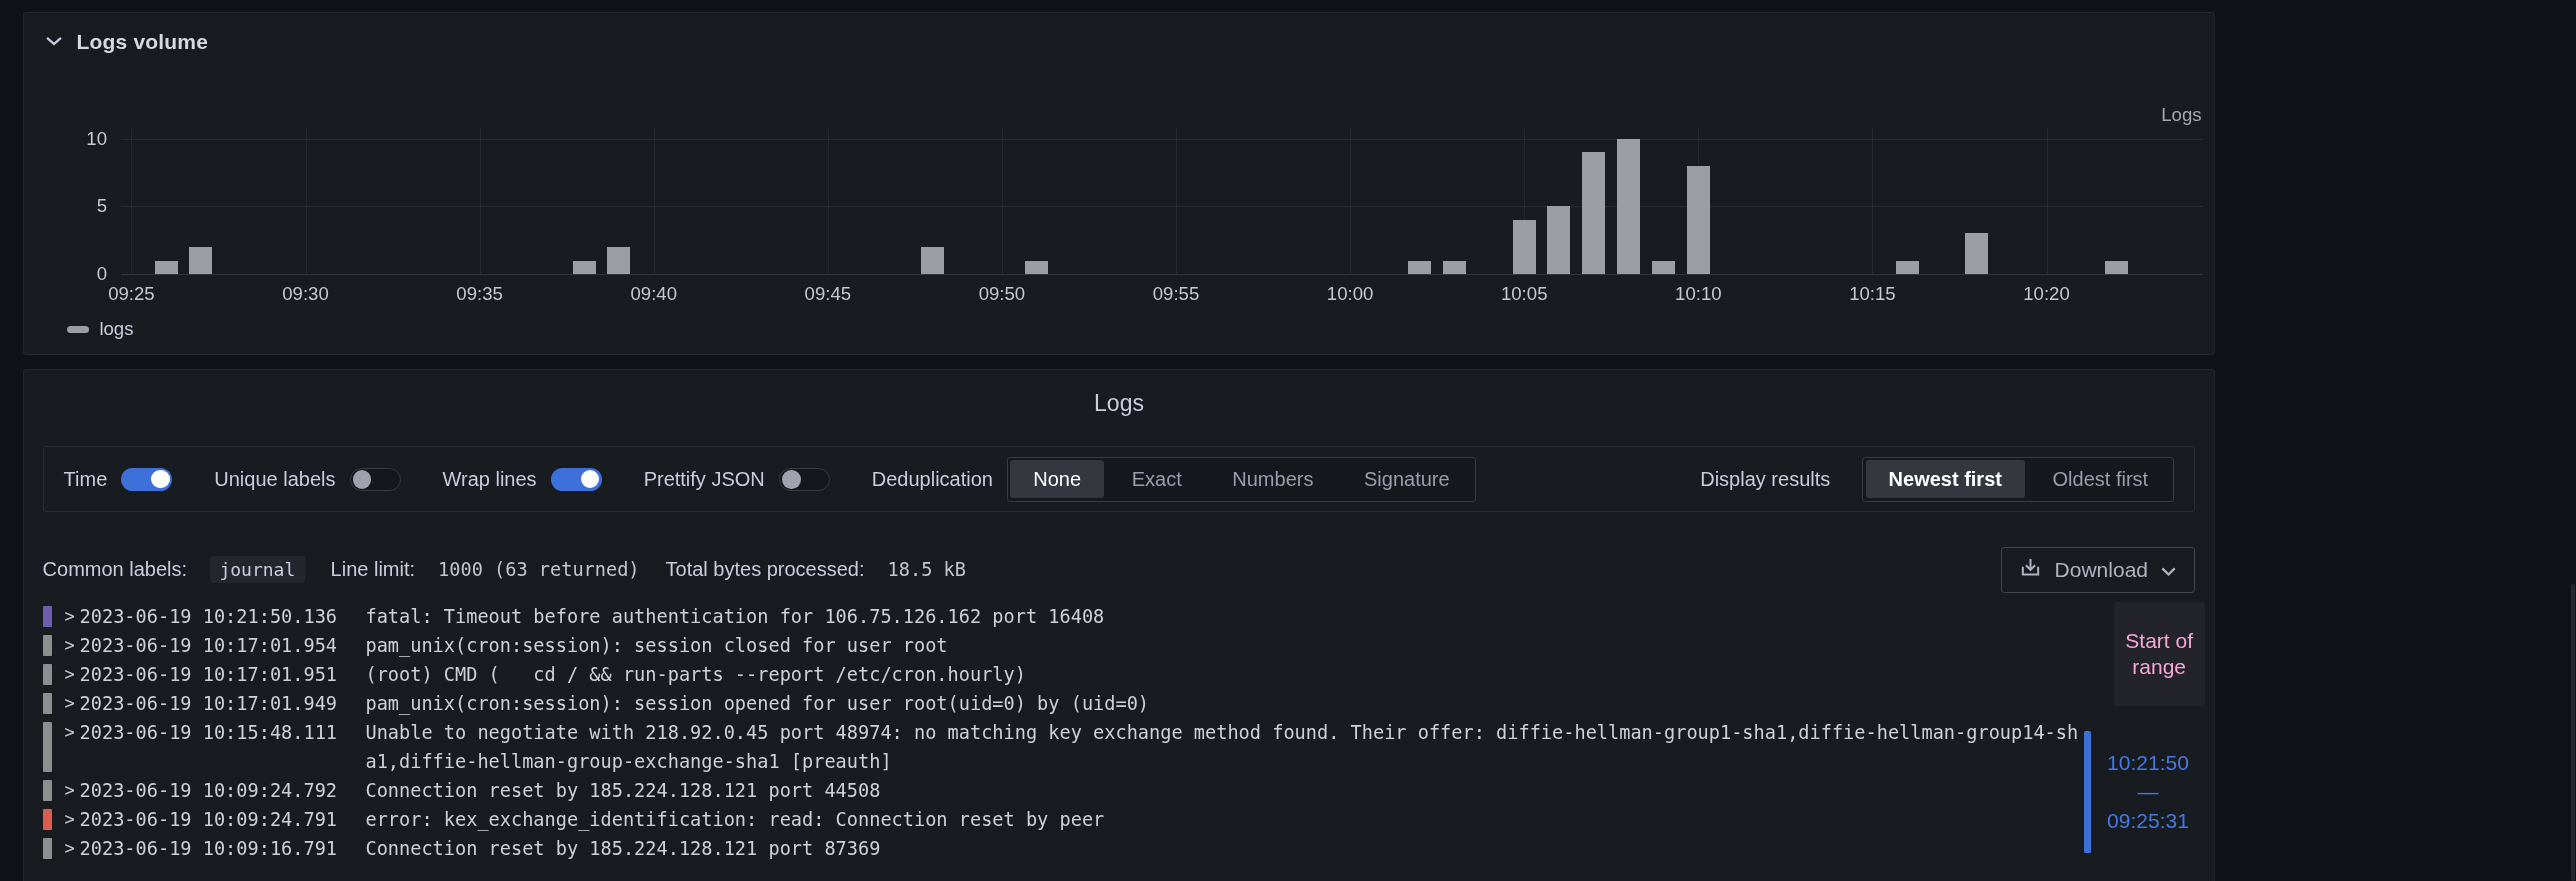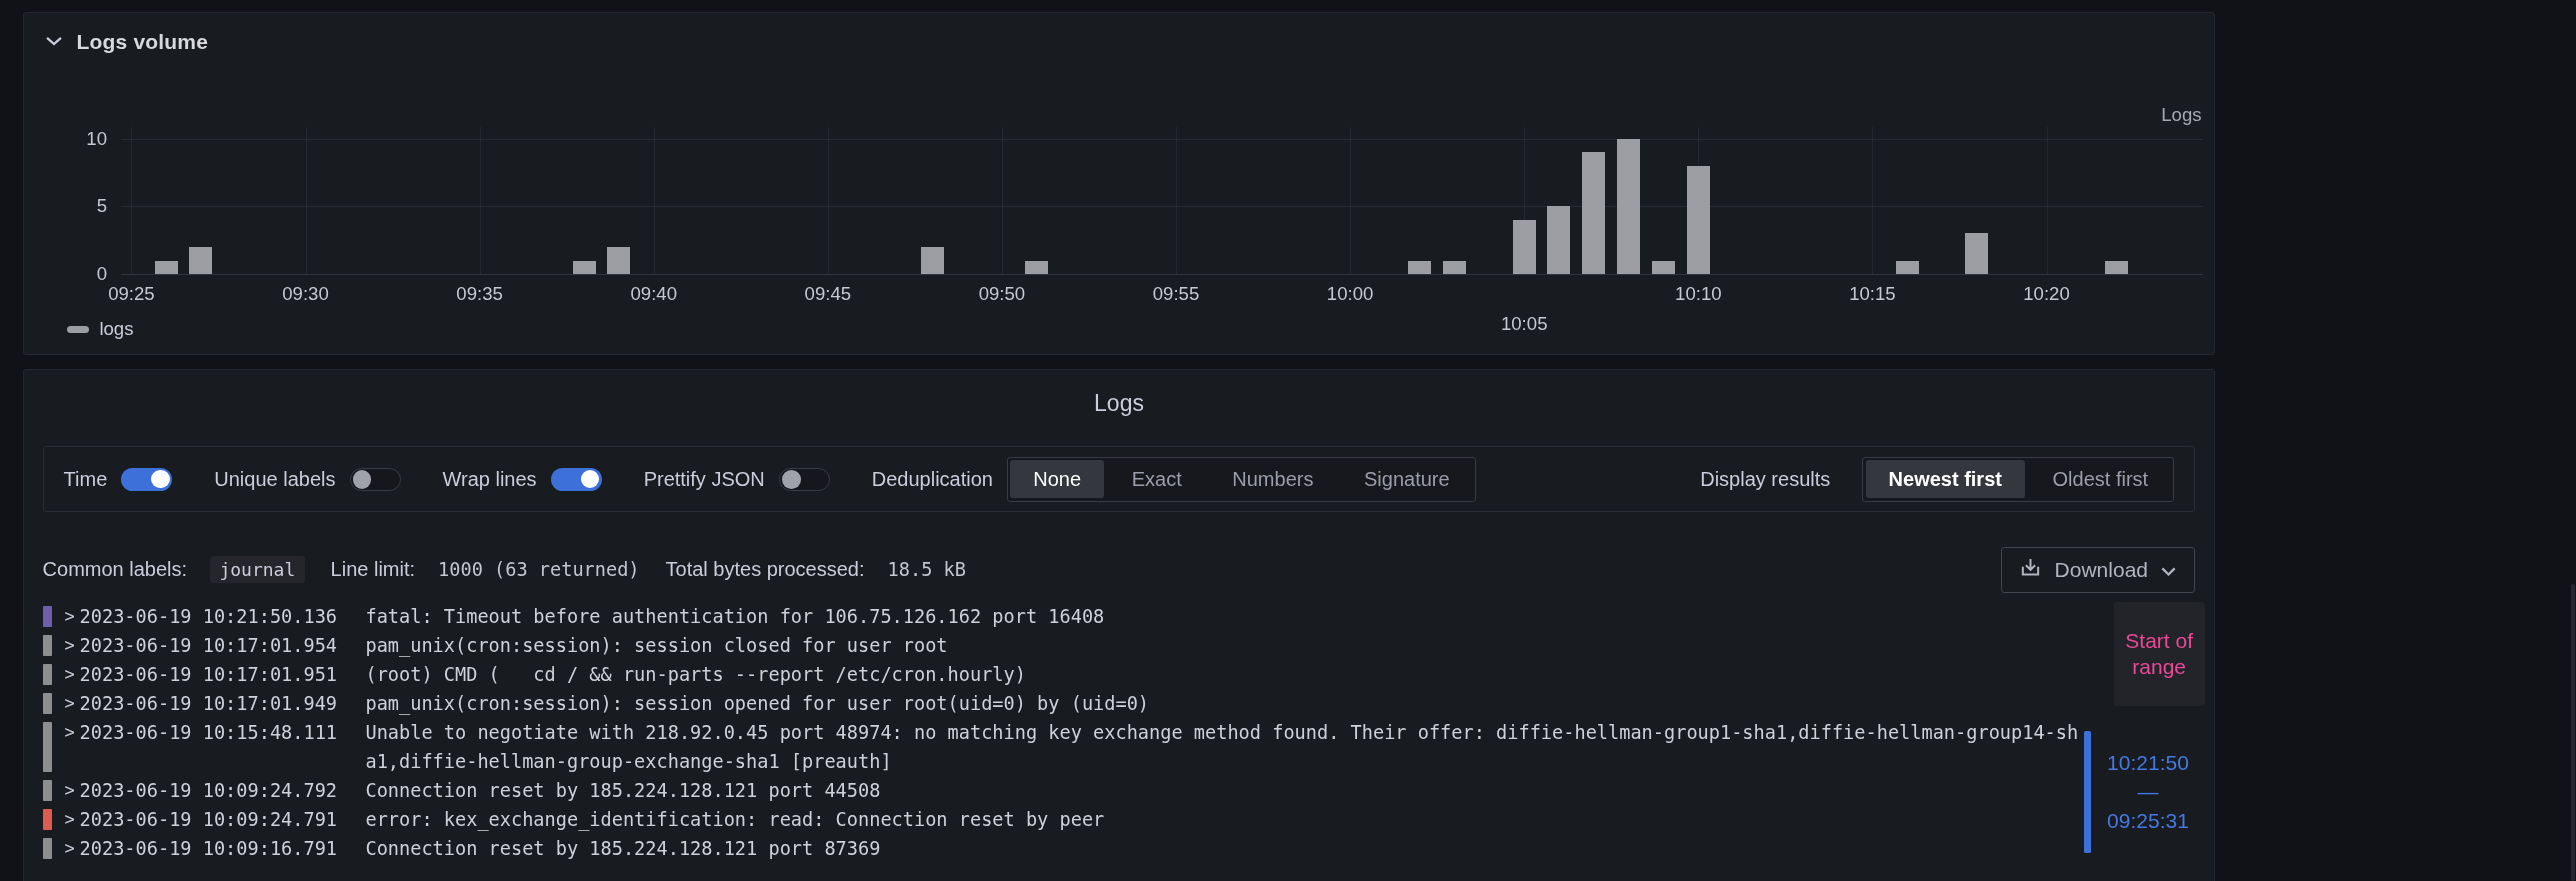--- a/index.html
+++ b/index.html
@@ -73,21 +73,21 @@
   .log-list { flex:1; font-family:"DejaVu Sans Mono", monospace; font-size:18.6px;
               color:#d0d1d8; overflow:hidden; }
   .log-row { display:flex; align-items:flex-start; line-height:29px; cursor:pointer; }
   .log-indicator { width:9.3px; align-self:stretch; margin:3.9px 7.7px 3.9px 0; border-radius:0.8px; }
   .log-chevron { width:20px; flex:none; color:#ccccdc; font-size:17px; text-align:center; }
   .log-ts { flex:none; white-space:pre; margin-right:12.4px; }
   .log-msg { flex:1; white-space:pre-wrap; word-break:break-all; min-width:0;margin-left:16px; }
 
   .log-nav { width:122px; flex:none; display:flex; flex-direction:column; align-items:flex-end; }
   .start-range-btn { width:91px; min-height:104px; background:#222429; border:none; border-radius:3.1px;
-                     color:#ec4899; font-size:21px; line-height:26px; cursor:pointer;
+                     color:#f9a8d4; font-size:21px; line-height:26px; cursor:pointer;
                      font-family:inherit; padding:10.8px 4.6px; }
   .range-indicator { display:flex; margin-top:25px; align-self:stretch; }
   .range-bar { width:7px; background:#3d71d9; border-radius:1.5px; height:122px; flex:none; margin-left:1.5px; }
   .range-times { flex:1; display:flex; flex-direction:column; align-items:center;
                  justify-content:center; gap:4.6px; color:#4479e2; font-size:21px; height:122px; }
   .scrollbar-strip { position:absolute; right:0.8px; top:584px; bottom:0; width:3.9px;
                      background:rgba(204,204,220,0.12); border-radius:2.3px; }
 </style>
 </head>
 <body>
@@ -143,21 +143,21 @@
       </div>
     <div id="xlabels" style="position:absolute; left:97px; right:10.8px; top:114px;">
         <div class="xlabel" style="left: 0.502%;">09:25</div>
         <div class="xlabel" style="left: 8.863%;">09:30</div>
         <div class="xlabel" style="left: 17.224%;">09:35</div>
         <div class="xlabel" style="left: 25.585%;">09:40</div>
         <div class="xlabel" style="left: 33.946%;">09:45</div>
         <div class="xlabel" style="left: 42.308%;">09:50</div>
         <div class="xlabel" style="left: 50.669%;">09:55</div>
         <div class="xlabel" style="left: 59.03%;">10:00</div>
-        <div class="xlabel" style="left: 67.391%; margin-top: 30px;">10:05</div>
+        <div class="xlabel" style="left: 67.391%;">10:05</div>
         <div class="xlabel" style="left: 75.753%;">10:10</div>
         <div class="xlabel" style="left: 84.114%;">10:15</div>
         <div class="xlabel" style="left: 92.475%;">10:20</div>
       </div>
     <div class="lv-legend">
       <span class="legend-dash"></span>
       <span class="legend-label">logs</span>
     </div>
   </div>
 </div>

